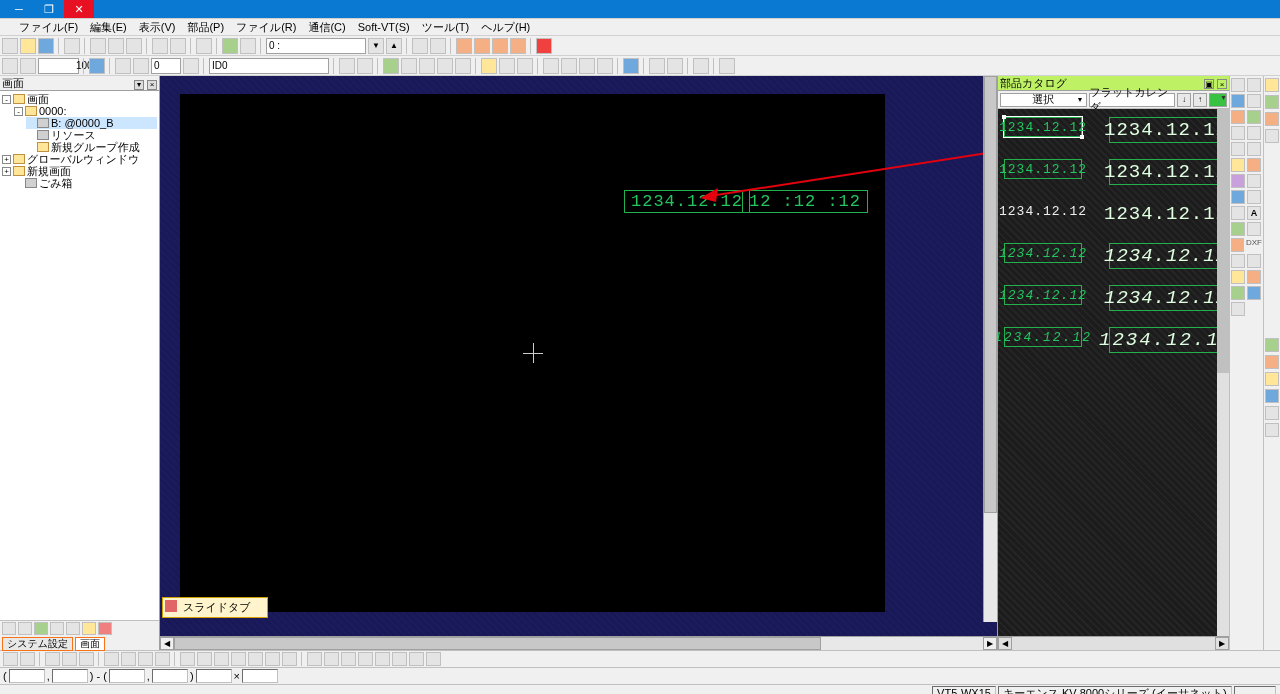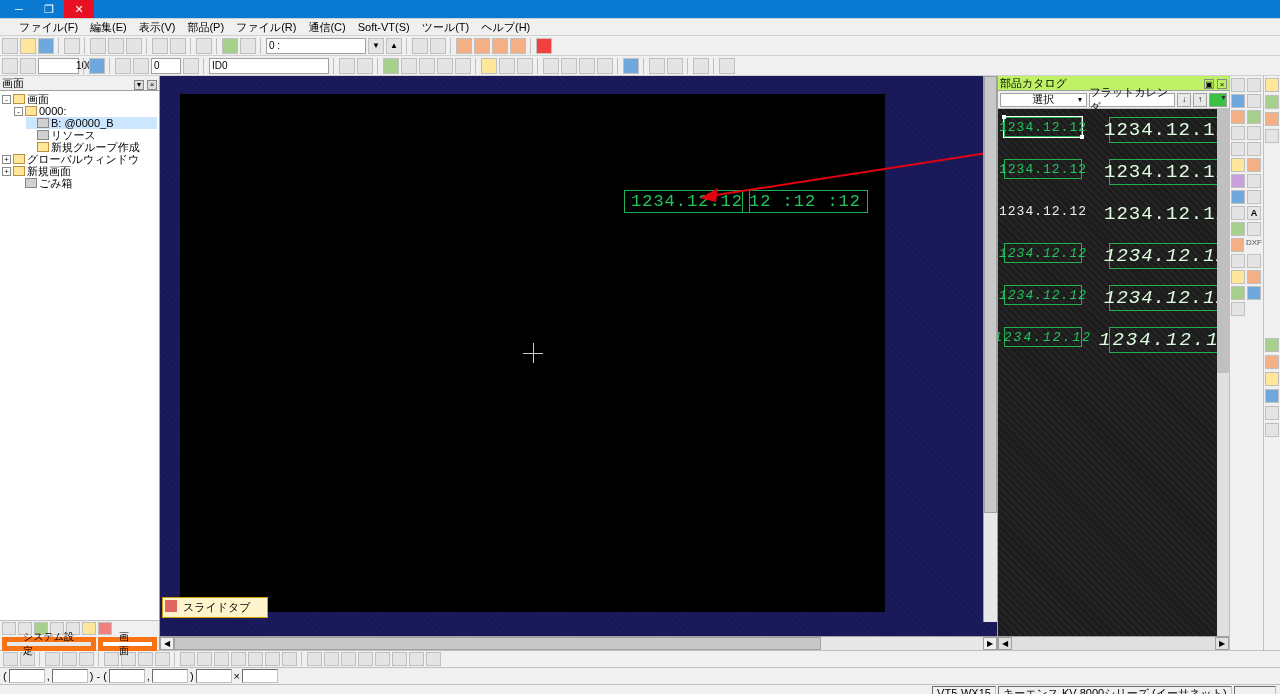--- a/index.html
+++ b/index.html
@@ -41,21 +41,21 @@
   .tree-body { flex: 1; background: #fff; overflow: auto; padding: 2px; }
   .tree-node { display: flex; align-items: center; height: 12px; white-space: nowrap; font-size: 10px; }
   .tree-node .exp { width: 9px; height: 9px; border: 1px solid #888; display: inline-flex; align-items: center; justify-content: center; font-size: 8px; margin-right: 2px; }
   .tree-node .ic { width: 12px; height: 10px; background: #ffe699; border: 1px solid #c09040; display: inline-block; margin-right: 2px; }
   .tree-node .ic.gray { background: #d0d0d0; border-color: #888; }
   .tree-node.selected { background: #cce6ff; }
   .ind1 { margin-left: 12px; }
   .ind2 { margin-left: 24px; }
   .tree-bottom-tools { height: 30px; background: #f0f0f0; border-top: 1px solid #c0c0c0; display: flex; flex-direction: column; }
   .tree-bottom-tools .row { display: flex; gap: 2px; padding: 1px 2px; align-items: center; }
-  .tree-bottom-tools .tab { border: 5px solid #f97316; padding: 0 16px; background: #e8e8e8; font-size: 10px; height: 14px; display: flex; align-items: center; }
+  .tree-bottom-tools .tab { border: 1px solid #f97316; padding: 0 4px; background: #e8e8e8; font-size: 10px; height: 14px; display: flex; align-items: center; }
 
   
   .canvas-area { flex: 1; background: #ddd; display: flex; flex-direction: column; overflow: hidden; position: relative; }
   .canvas-scroll { flex: 1; overflow: hidden; display: flex; position: relative; }
   .canvas-bg { flex: 1; background: #1a1a5c; position: relative; }
   .canvas-bg::before { content: ''; position: absolute; inset: 0; background: repeating-linear-gradient(45deg, rgba(0,0,0,0.08) 0 2px, transparent 2px 5px); }
   .workspace { position: absolute; top: 18px; left: 20px; width: 705px; height: 518px; background: #000; }
   .cross { position: absolute; left: 50%; top: 50%; width: 20px; height: 20px; transform: translate(-50%, -50%); }
   .cross::before, .cross::after { content: ''; position: absolute; background: #ccc; }
   .cross::before { left: 50%; top: 0; width: 1px; height: 100%; }

